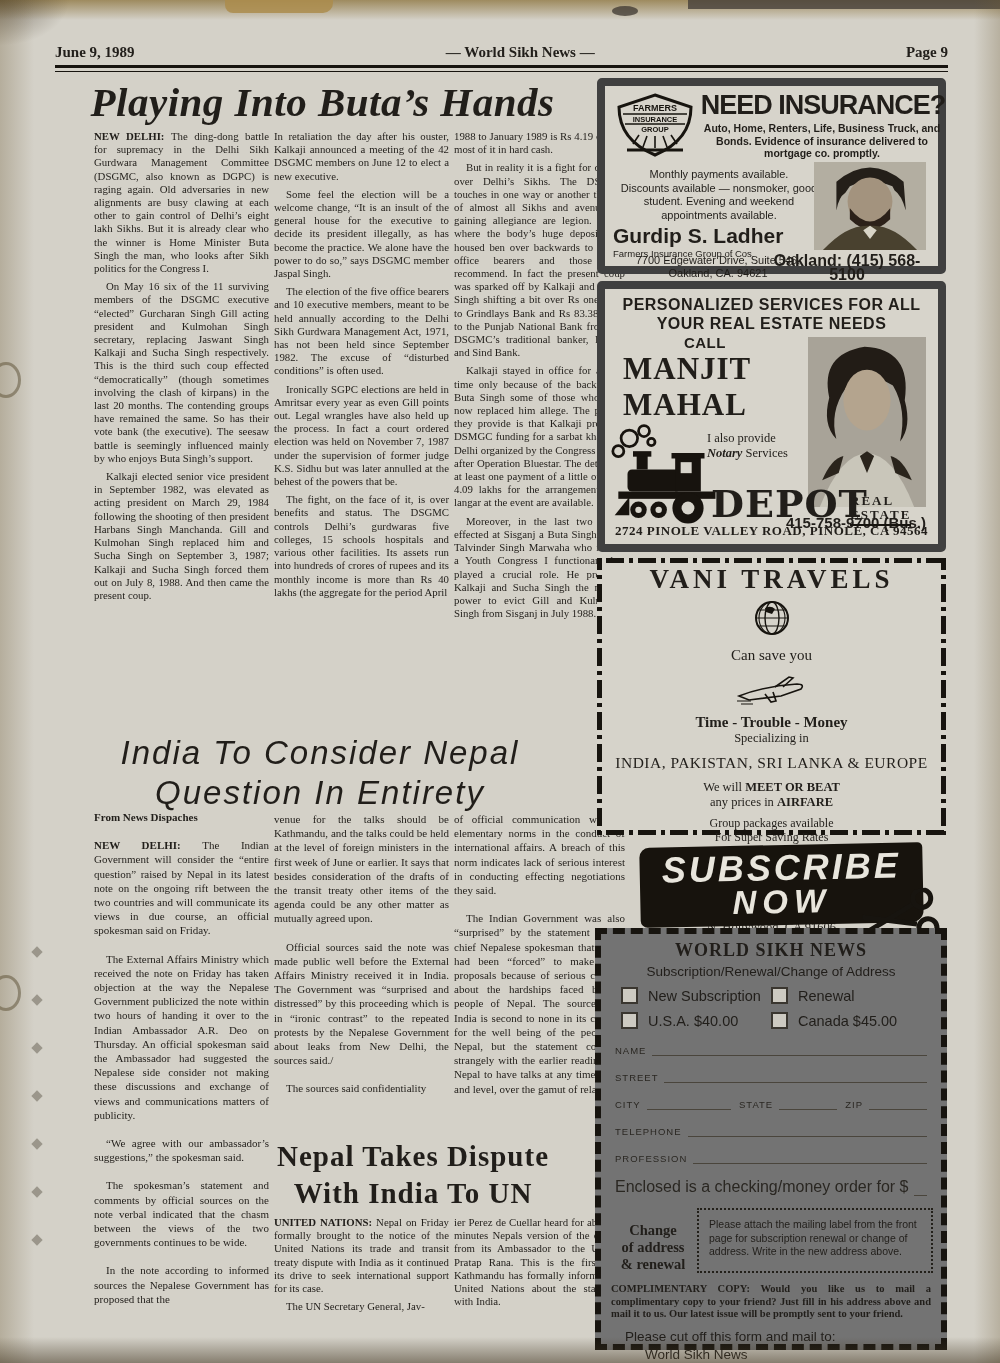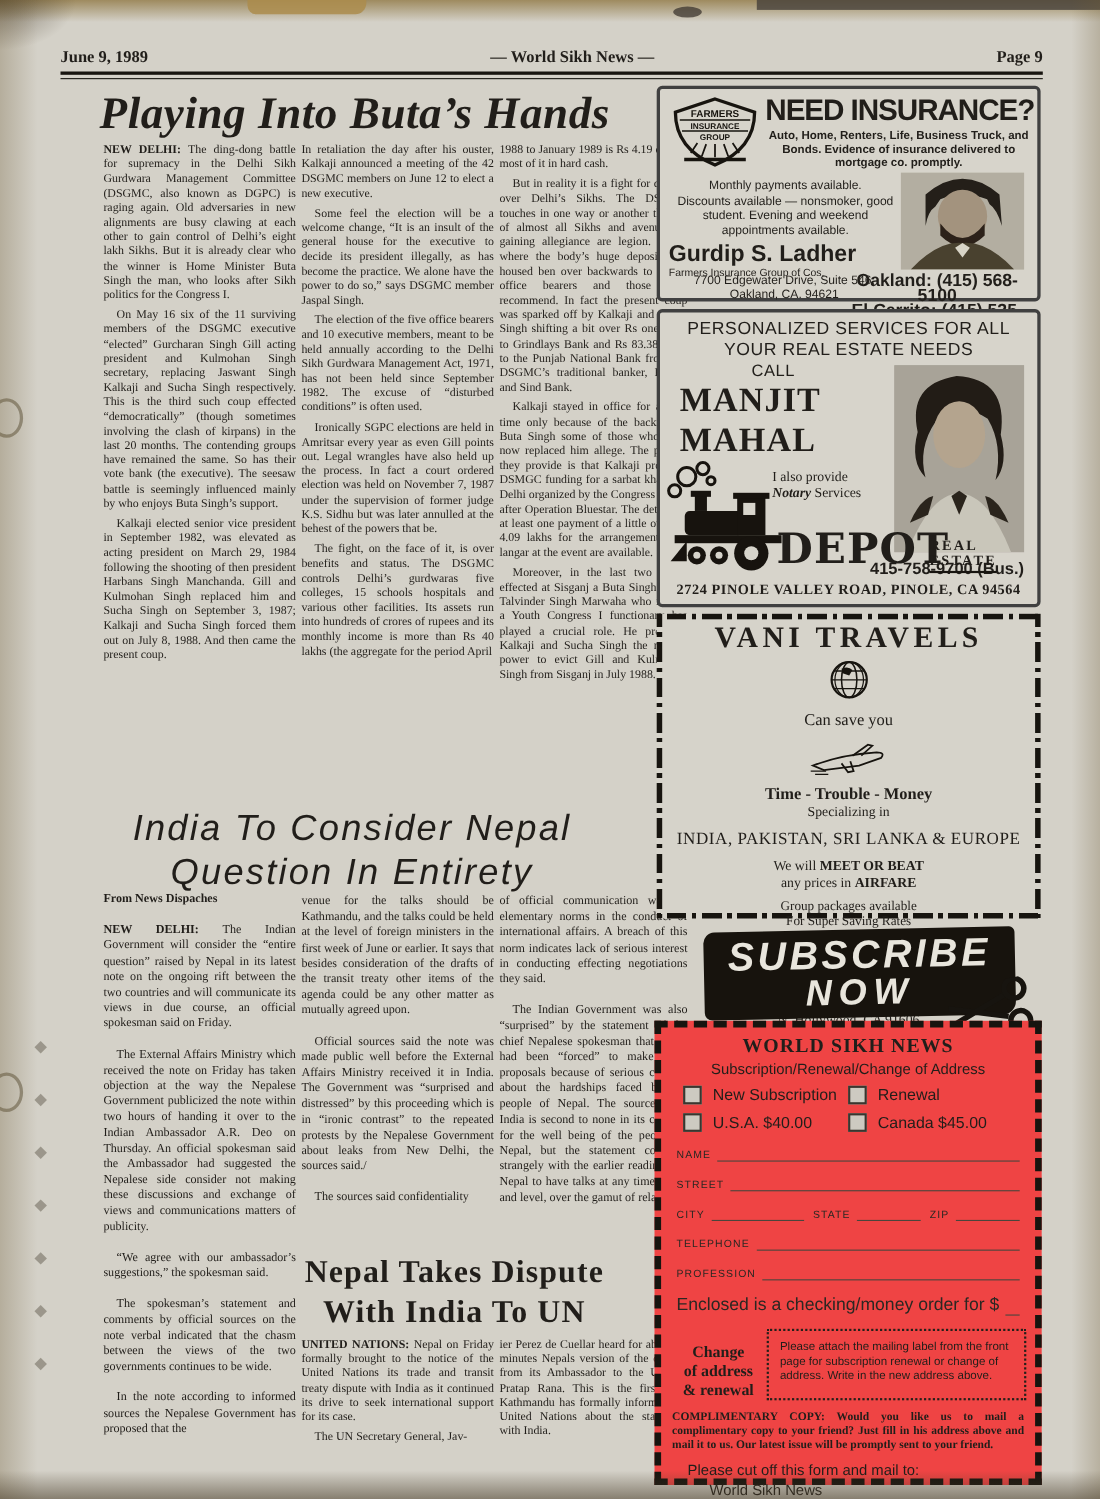--- a/index.html
+++ b/index.html
@@ -44,21 +44,21 @@
   #col1b{left:57px;top:810px;width:175px;}
   #col2b{left:237px;top:812px;width:175px;}
   #col3b{left:417px;top:812px;width:171px;}
 
   #headline3{position:absolute;left:238px;top:1138px;width:350px;text-align:center;
     font-weight:bold;font-size:29px;line-height:37px;letter-spacing:1px;}
   #col1c{left:237px;top:1216px;width:175px;}
   #col2c{left:417px;top:1216px;width:171px;}
 
   
-  .adbox{position:absolute;left:597px;width:349px;background:#d7d4cb;border:3px solid #404040;border-radius:5px;box-sizing:border-box;}
+  .adbox{position:absolute;left:597px;width:349px;background:#d7d4cb;border:8px solid #404040;border-radius:5px;box-sizing:border-box;}
   #ad-ins{top:78px;height:196px;}
   #ad-re{top:281px;height:271px;}
   #ad-vani{top:558px;height:277px;border:none;background:#d6d3ca;}
   .vedge{position:absolute;background:repeating-linear-gradient(90deg,#17140f 0 4px,transparent 4px 9px,#17140f 9px 27px,transparent 27px 32px);height:5px;left:0;right:0;}
   .vedgeL{position:absolute;background:repeating-linear-gradient(0deg,#17140f 0 4px,transparent 4px 9px,#17140f 9px 27px,transparent 27px 32px);width:5px;top:0;bottom:0;}
 
   
   #ins-head{position:absolute;left:94px;top:4px;width:248px;text-align:center;
     font-family:"Liberation Sans",sans-serif;font-weight:bold;font-size:27px;letter-spacing:-1px;}
   #ins-sub{position:absolute;left:92px;top:36px;width:250px;text-align:center;
@@ -69,21 +69,21 @@
   #ins-agent .nm{font-weight:bold;font-size:21px;}
   #ins-agent .ag{font-size:9.5px;}
   #ins-addr{position:absolute;left:8px;top:168px;width:210px;text-align:center;
     font-family:"Liberation Sans",sans-serif;font-size:11px;line-height:13px;}
   #ins-photo{position:absolute;right:12px;top:76px;width:112px;height:88px;background:#b5b0a4;}
   #ins-phones{position:absolute;right:6px;top:168px;width:170px;text-align:center;
     font-family:"Liberation Sans",sans-serif;font-weight:bold;font-size:16px;line-height:13.5px;}
 
   
   #re-title{position:absolute;left:0;top:6px;width:100%;text-align:center;
-    font-family:"Liberation Sans",sans-serif;font-weight:normal;font-size:16px;line-height:19px;letter-spacing:.5px;}
+    font-family:"Liberation Sans",sans-serif;font-weight:bold;font-size:16px;line-height:19px;letter-spacing:.5px;}
   #re-call{font-size:15px;width:60%!important;}
   #re-photo{position:absolute;right:12px;top:48px;width:118px;height:170px;background:#aaa69a;}
   #re-name{position:absolute;left:18px;top:62px;width:170px;font-weight:bold;font-size:31px;line-height:36px;letter-spacing:1px;}
   #re-notary{position:absolute;left:102px;top:142px;width:120px;font-size:12.5px;line-height:15px;}
   #re-phone{position:absolute;right:12px;top:225px;font-weight:bold;font-size:15px;font-family:"Liberation Sans",sans-serif;}
   #re-train{position:absolute;left:6px;top:130px;}
   #re-brand{position:absolute;left:106px;top:192px;font-family:"DejaVu Serif",serif;font-weight:bold;font-size:38px;letter-spacing:1px;}
   #re-brand2{position:absolute;left:245px;top:205px;font-weight:bold;font-size:13px;line-height:14px;letter-spacing:2px;border-bottom:2px solid #17140f;padding-bottom:2px;}
   #re-addr{position:absolute;left:0;bottom:5px;width:100%;text-align:center;font-weight:bold;font-size:13px;letter-spacing:.5px;}
 
@@ -103,21 +103,21 @@
 
   
   #banner{position:absolute;left:640px;top:845px;width:283px;height:80px;background:#17130d;
     border-radius:10px 5px 12px 7px;transform:rotate(-1.2deg);text-align:center;color:#e8e5dc;
     font-family:"Liberation Sans",sans-serif;font-weight:bold;font-style:italic;}
   #banner .l1{font-size:36px;letter-spacing:3px;margin-top:2px;}
   #banner .l2{font-size:33px;letter-spacing:6px;margin-top:-6px;}
 
   
   #form{position:absolute;left:595px;top:928px;width:352px;height:422px;box-sizing:border-box;
-    border:6px dashed #17140f;background:#ef4444;font-family:"Liberation Sans",sans-serif;}
+    border:6px dashed #17140f;background:#737373;font-family:"Liberation Sans",sans-serif;}
   #form-title{text-align:center;font-family:"Liberation Serif",serif;font-weight:bold;font-size:18px;letter-spacing:1px;margin-top:6px;}
   #form-sub{text-align:center;font-size:13.5px;margin-top:3px;}
   .optrow{display:flex;margin:8px 0 0 20px;font-size:14.5px;}
   .opt{display:flex;align-items:center;width:150px;}
   .cb{width:13px;height:13px;border:2px solid #3a362f;margin-right:10px;background:#cdcac1;}
   .fld{display:flex;align-items:flex-end;margin:14px 14px 0 14px;font-size:9.5px;letter-spacing:1px;color:#2a2722;}
   .fld .line{flex:1;border-bottom:1.2px solid #4a453c;height:12px;margin-left:6px;}
   .fld .line.short{flex:0 0 58px;}
   .fld .lbl{white-space:nowrap;}
   #enclosed{font-size:16px;letter-spacing:0;}

